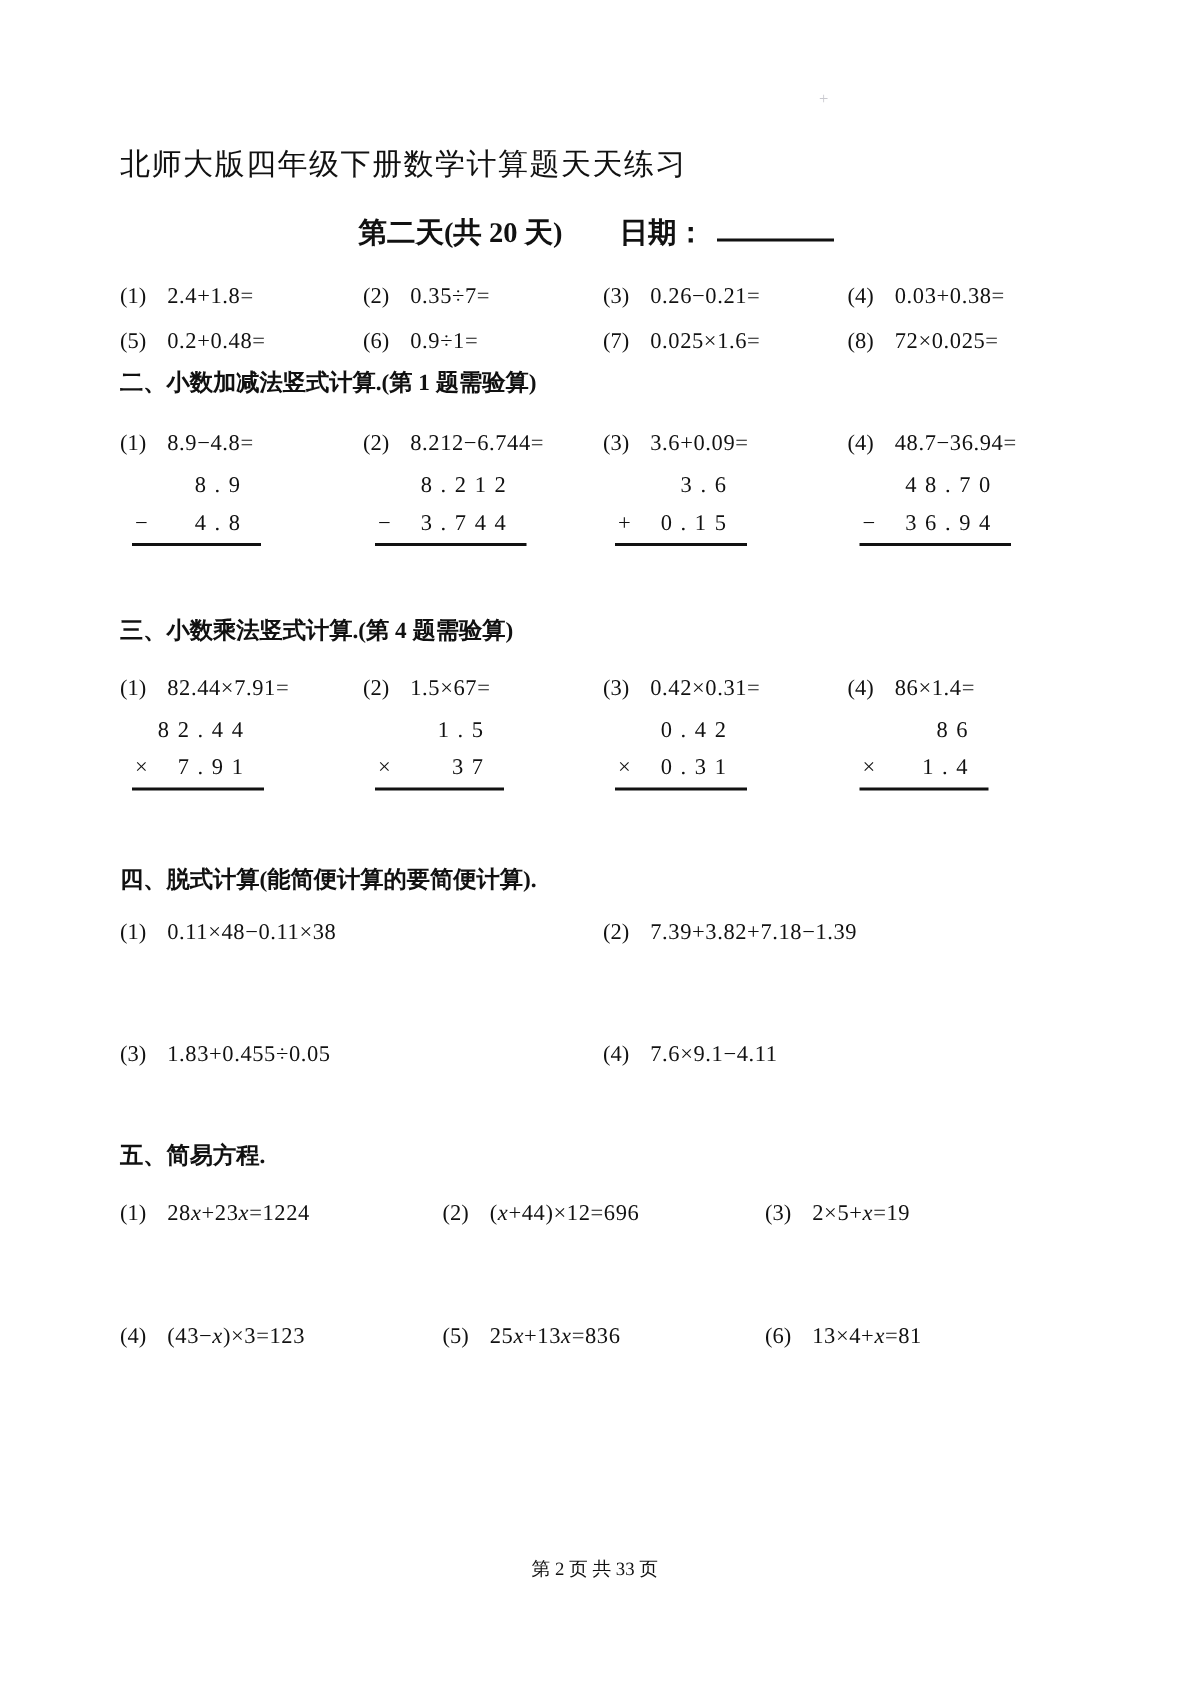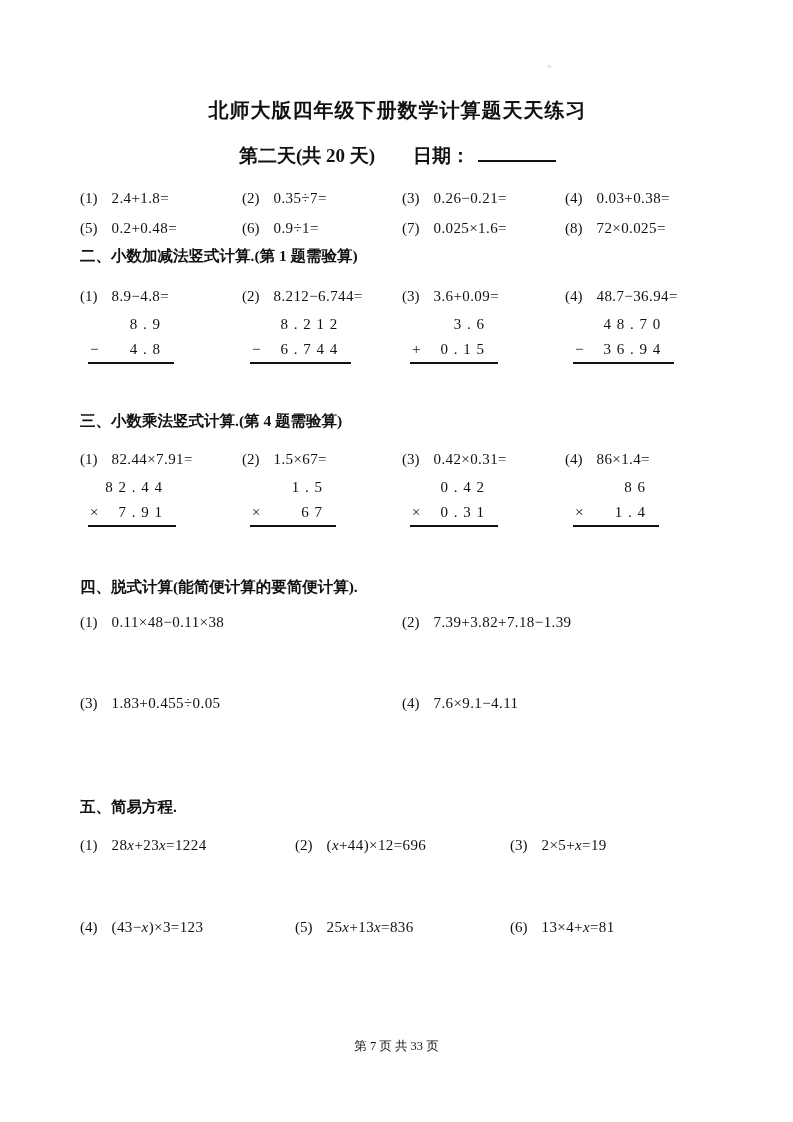--- a/index.html
+++ b/index.html
@@ -17,23 +17,22 @@
     overflow: hidden;
   }
   .artifact {
     position: absolute;
     top: 60px;
     left: 546px;
     font-size: 11px;
     color: #c9c9cf;
   }
   .title {
-    text-align: center;
     font-size: 20px;
-    font-weight: 700;
+    font-weight: 400;
     letter-spacing: 1px;
     line-height: 24px;
   }
   .subtitle {
     margin-top: 22px;
     text-align: center;
     font-size: 19px;
     font-weight: 700;
     line-height: 24px;
   }
@@ -68,21 +67,21 @@
 
   
   .sec-oral    { margin-top: 14px; }
   .sec-oral    .grid { margin-top: 20px; row-gap: 10px; }
   .sec-addsub  { margin-top: 8px; }
   .sec-addsub  .grid { margin-top: 20px; }
   .sec-mult    { margin-top: 47px; }
   .sec-mult    .grid { margin-top: 18px; }
   .sec-offform { margin-top: 50px; font-family: Liberation Serif, serif; }
   .sec-offform .grid { margin-top: 15px; row-gap: 61px; }
-  .sec-eq      { margin-top: 84px; }
+  .sec-eq      { margin-top: 48px; }
   .sec-eq      .grid { margin-top: 18px; row-gap: 62px; }
 
   .vblock {
     display: inline-block;
     min-width: 86px;
     margin: 6px 0 0 8px;
   }
   .vrow {
     text-align: right;
     padding-right: 13px;
@@ -173,21 +172,21 @@
           <div class="vrow vbottom"><span class="vop">−</span><span>4 . 8</span></div>
         </div>
       </div>
       <div>
         <div class="problem">
             <span class="pnum">(2)</span>
             <span class="pexpr">8.212−6.744=</span>
           </div>
         <div class="vblock">
           <div class="vrow">8 . 2 1 2</div>
-          <div class="vrow vbottom"><span class="vop">−</span><span>6 . 7 4 4</span></div>
+          <div class="vrow vbottom"><span class="vop">−</span><span>3 . 7 4 4</span></div>
         </div>
       </div>
       <div>
         <div class="problem">
             <span class="pnum">(3)</span>
             <span class="pexpr">3.6+0.09=</span>
           </div>
         <div class="vblock">
           <div class="vrow">3 . 6</div>
           <div class="vrow vbottom"><span class="vop">+</span><span>0 . 1 5</span></div>
@@ -219,21 +218,21 @@
           <div class="vrow vbottom"><span class="vop">×</span><span>7 . 9 1</span></div>
         </div>
       </div>
       <div>
         <div class="problem">
             <span class="pnum">(2)</span>
             <span class="pexpr">1.5×67=</span>
           </div>
         <div class="vblock">
           <div class="vrow">1 . 5</div>
-          <div class="vrow vbottom"><span class="vop">×</span><span>6 7</span></div>
+          <div class="vrow vbottom"><span class="vop">×</span><span>3 7</span></div>
         </div>
       </div>
       <div>
         <div class="problem">
             <span class="pnum">(3)</span>
             <span class="pexpr">0.42×0.31=</span>
           </div>
         <div class="vblock">
           <div class="vrow">0 . 4 2</div>
           <div class="vrow vbottom"><span class="vop">×</span><span>0 . 3 1</span></div>
@@ -297,15 +296,15 @@
           <span class="pnum">(5)</span>
           <span class="pexpr">25<i>x</i>+13<i>x</i>=836</span>
         </div>
       <div class="problem">
           <span class="pnum">(6)</span>
           <span class="pexpr">13×4+<i>x</i>=81</span>
         </div>
     </div>
   </div>
 
-  <div class="footer">第 7 页 共 33 页</div>
+  <div class="footer">第 2 页 共 33 页</div>
 
 </div>
 
 </body></html>

